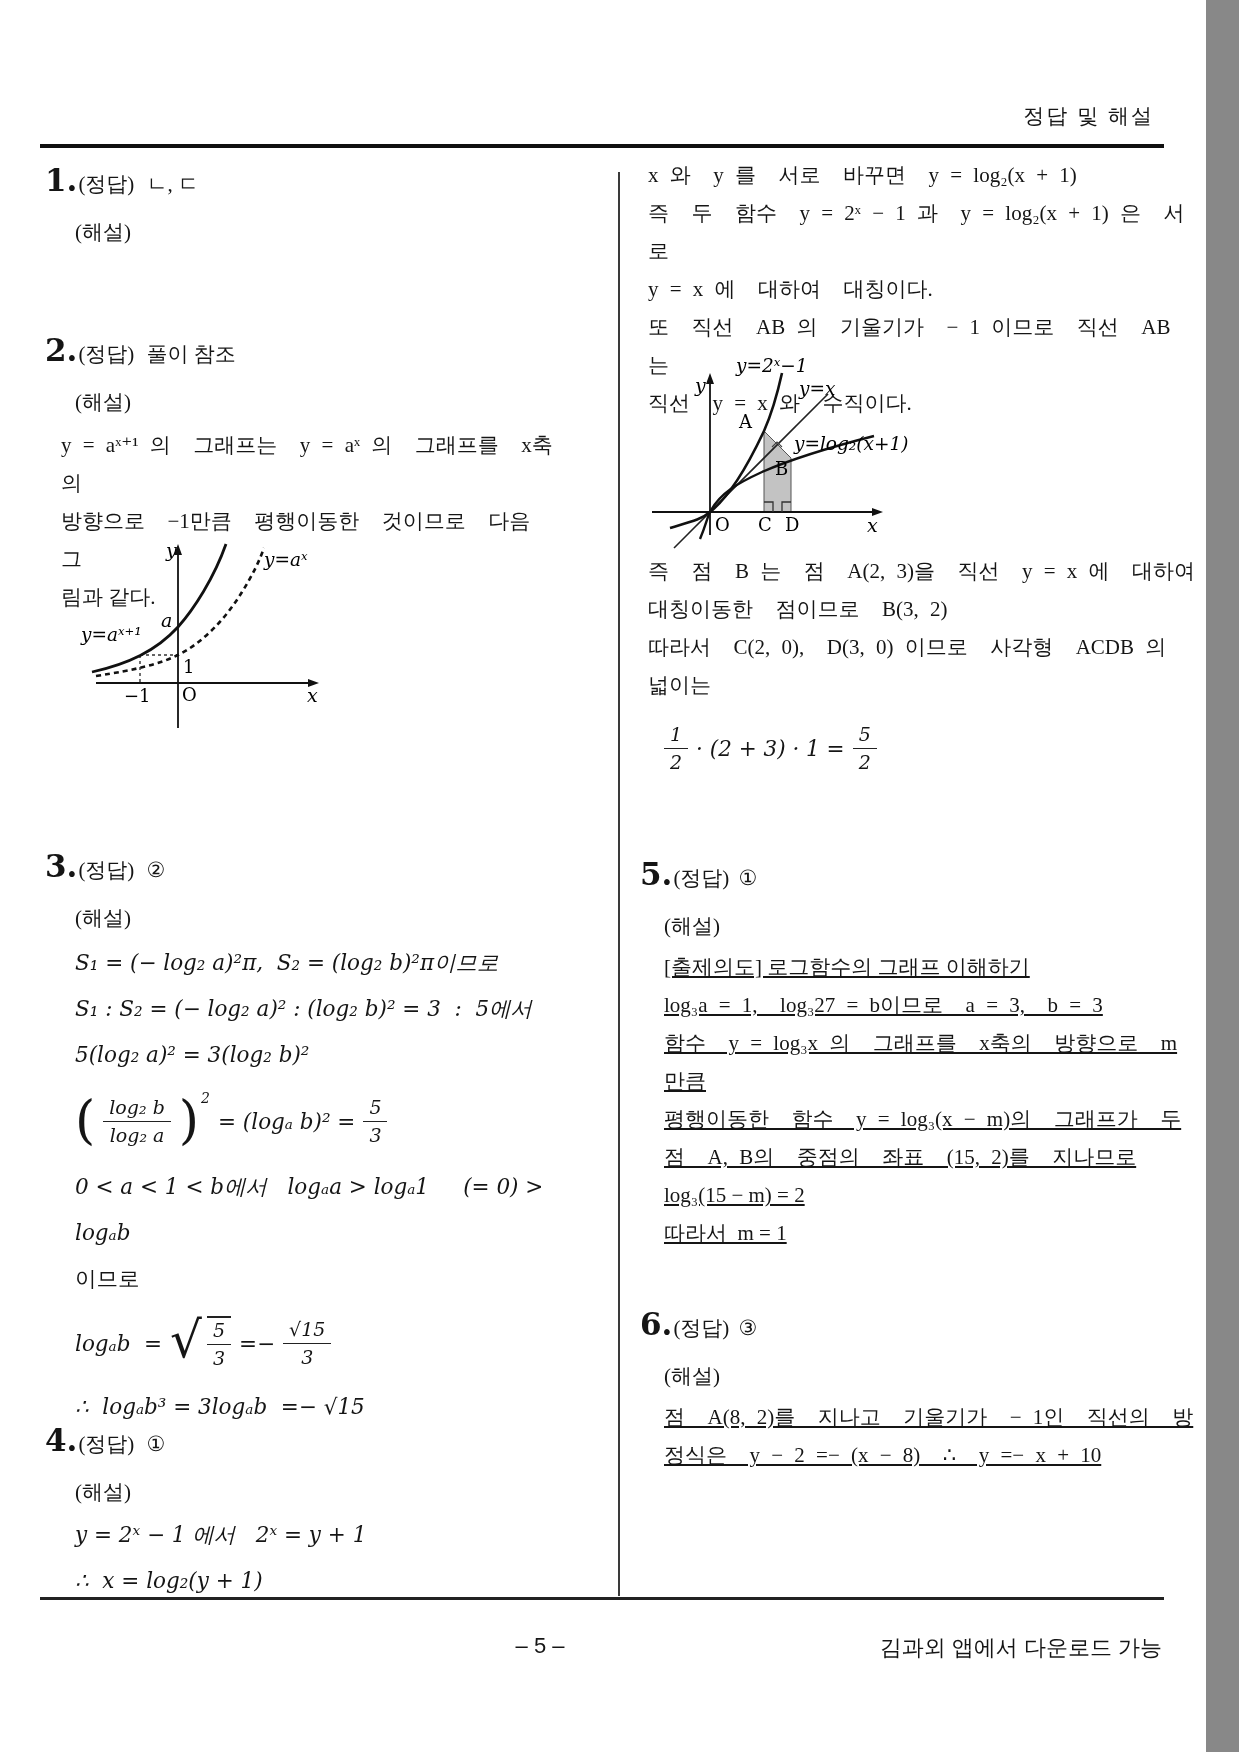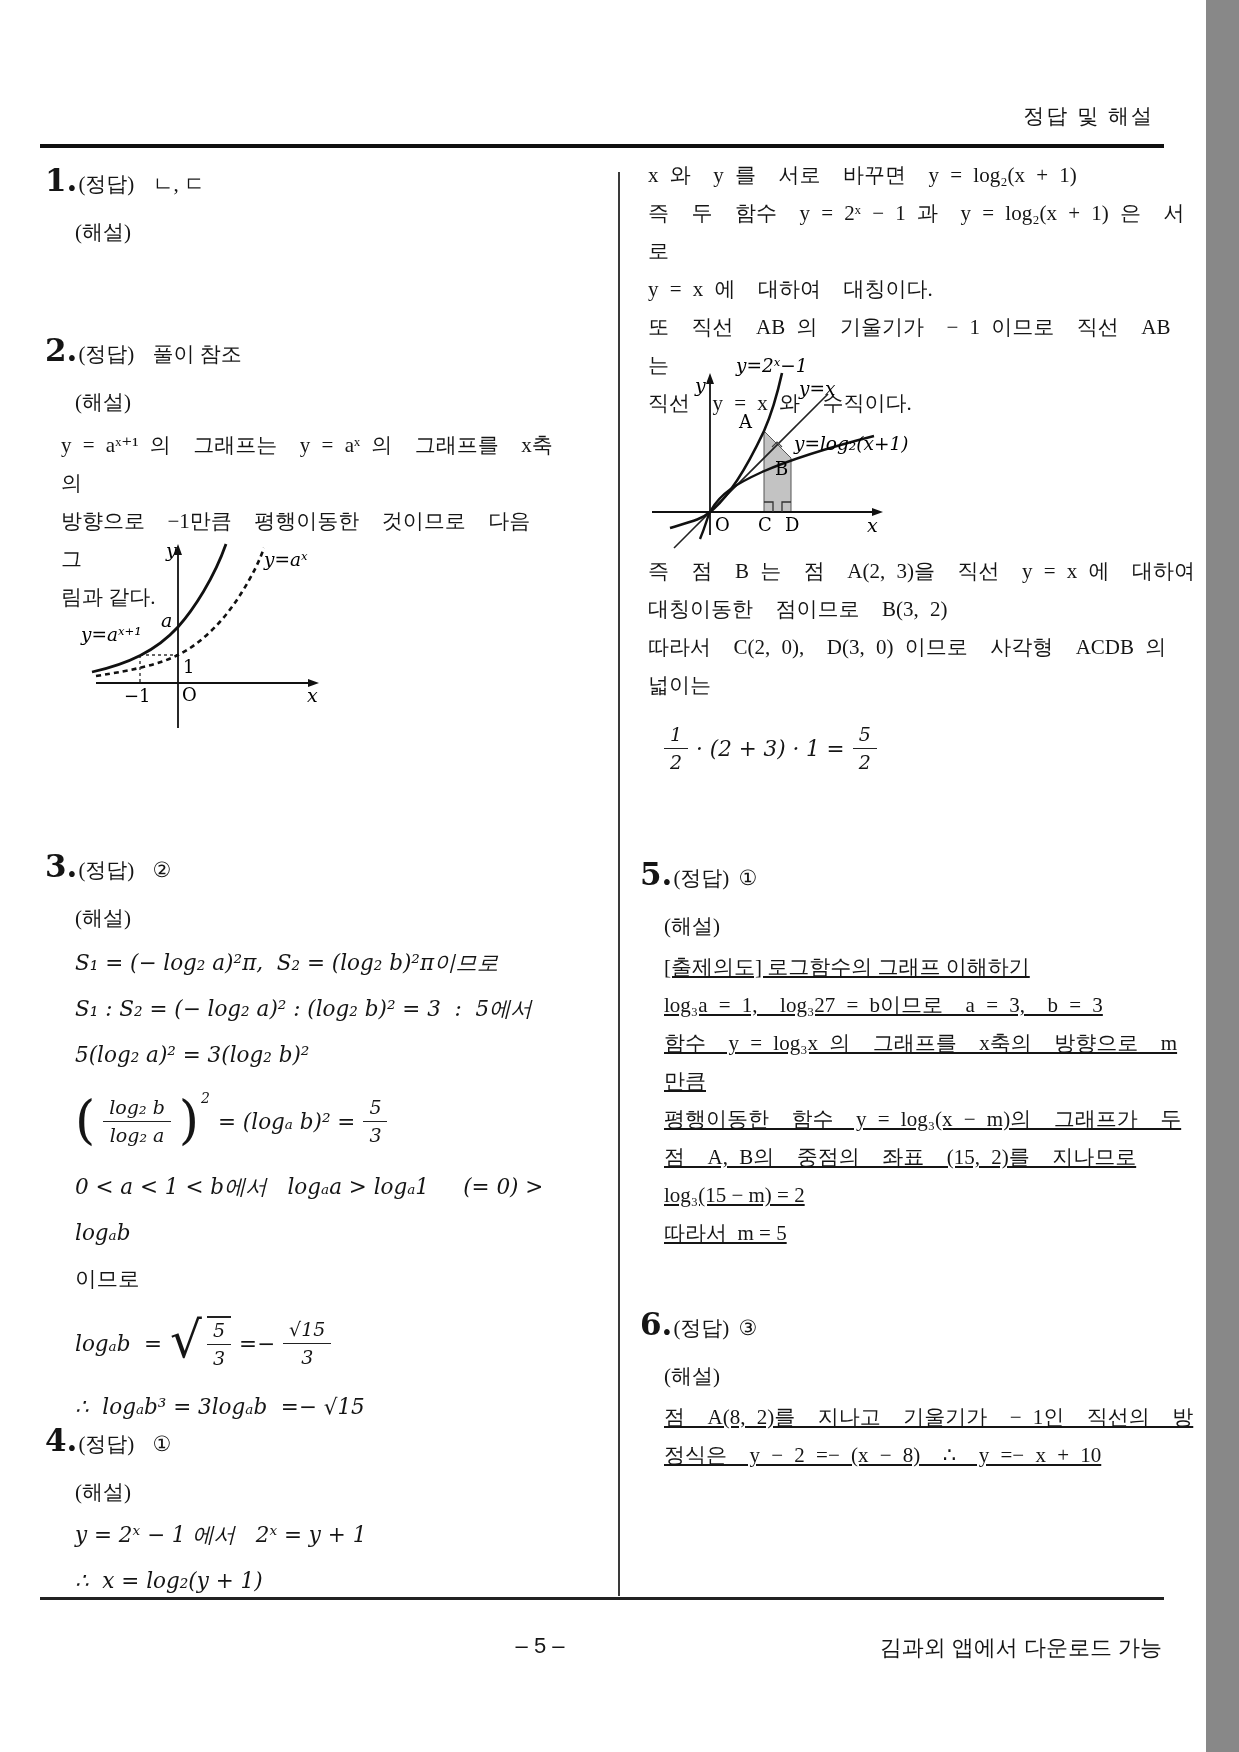--- a/index.html
+++ b/index.html
@@ -13,21 +13,21 @@
   .footer-page{position:absolute;top:1633px;left:495px;width:90px;text-align:center;font-size:22px;
         font-family:"Liberation Sans","DejaVu Sans",sans-serif;}
   .footer-note{position:absolute;top:1633px;right:44px;font-size:22px;
         font-family:"Liberation Sans","DejaVu Sans",sans-serif;}
   .prob{position:absolute;}
   .leftx{left:45px;width:525px;}
   .rightx{left:640px;width:558px;}
   .phead{font-size:21px;white-space:pre-wrap;}
   .pno{font-size:31px;font-weight:700;font-family:"DejaVu Serif","Liberation Serif",serif;}
   .plabel{margin-left:1px;}
-  .pans{margin-left:18px;}
+  .pans{margin-left:12px;}
   .pans-tight{margin-left:9px;}
   .pexp{margin:20px 0 0 30px;font-size:21px;}
   .body{margin-left:16px;font-size:21px;line-height:38px;white-space:pre-wrap;}
   .rbody{margin-left:8px;font-size:21px;line-height:38px;white-space:pre-wrap;}
   .rbody2{margin-left:24px;font-size:21px;line-height:38px;white-space:pre-wrap;text-decoration:underline;}
   .k{word-spacing:6px;}
   .mline{margin-left:30px;font-size:21.5px;line-height:46px;font-style:italic;
          font-family:"DejaVu Serif","Liberation Serif",serif;white-space:pre-wrap;}
   .mline-r{margin-left:24px;}
   .tall{display:flex;align-items:center;gap:8px;line-height:normal;margin-top:10px;margin-bottom:10px;min-height:66px;}
@@ -162,21 +162,21 @@
 
   <section class="prob rightx" style="top:856px">
     <div class="phead"><span class="pno">5.</span><span class="plabel">(정답)</span><span class="pans pans-tight">①</span></div>
     <div class="pexp" style="margin-left:24px">(해설)</div>
     <div class="rbody2" style="margin-top:8px">[출제의도] 로그함수의 그래프 이해하기</div>
     <div class="rbody2 k">log₃a = 1,  log₃27 = b이므로  a = 3,  b = 3</div>
     <div class="rbody2 k">함수  y = log₃x 의  그래프를  x축의  방향으로  m만큼</div>
     <div class="rbody2 k">평행이동한  함수  y = log₃(x − m)의  그래프가  두</div>
     <div class="rbody2 k">점  A, B의  중점의  좌표  (15, 2)를  지나므로</div>
     <div class="rbody2">log₃(15 − m) = 2</div>
-    <div class="rbody2">따라서  m = 5</div>
+    <div class="rbody2">따라서  m = 1</div>
   </section>
 
   <section class="prob rightx" style="top:1306px">
     <div class="phead"><span class="pno">6.</span><span class="plabel">(정답)</span><span class="pans pans-tight">③</span></div>
     <div class="pexp" style="margin-left:24px">(해설)</div>
     <div class="rbody2 k" style="margin-top:8px">점  A(8, 2)를  지나고  기울기가  − 1인  직선의  방</div>
     <div class="rbody2 k">정식은  y − 2 =− (x − 8)  ∴  y =− x + 10</div>
   </section>
 
 </div>

